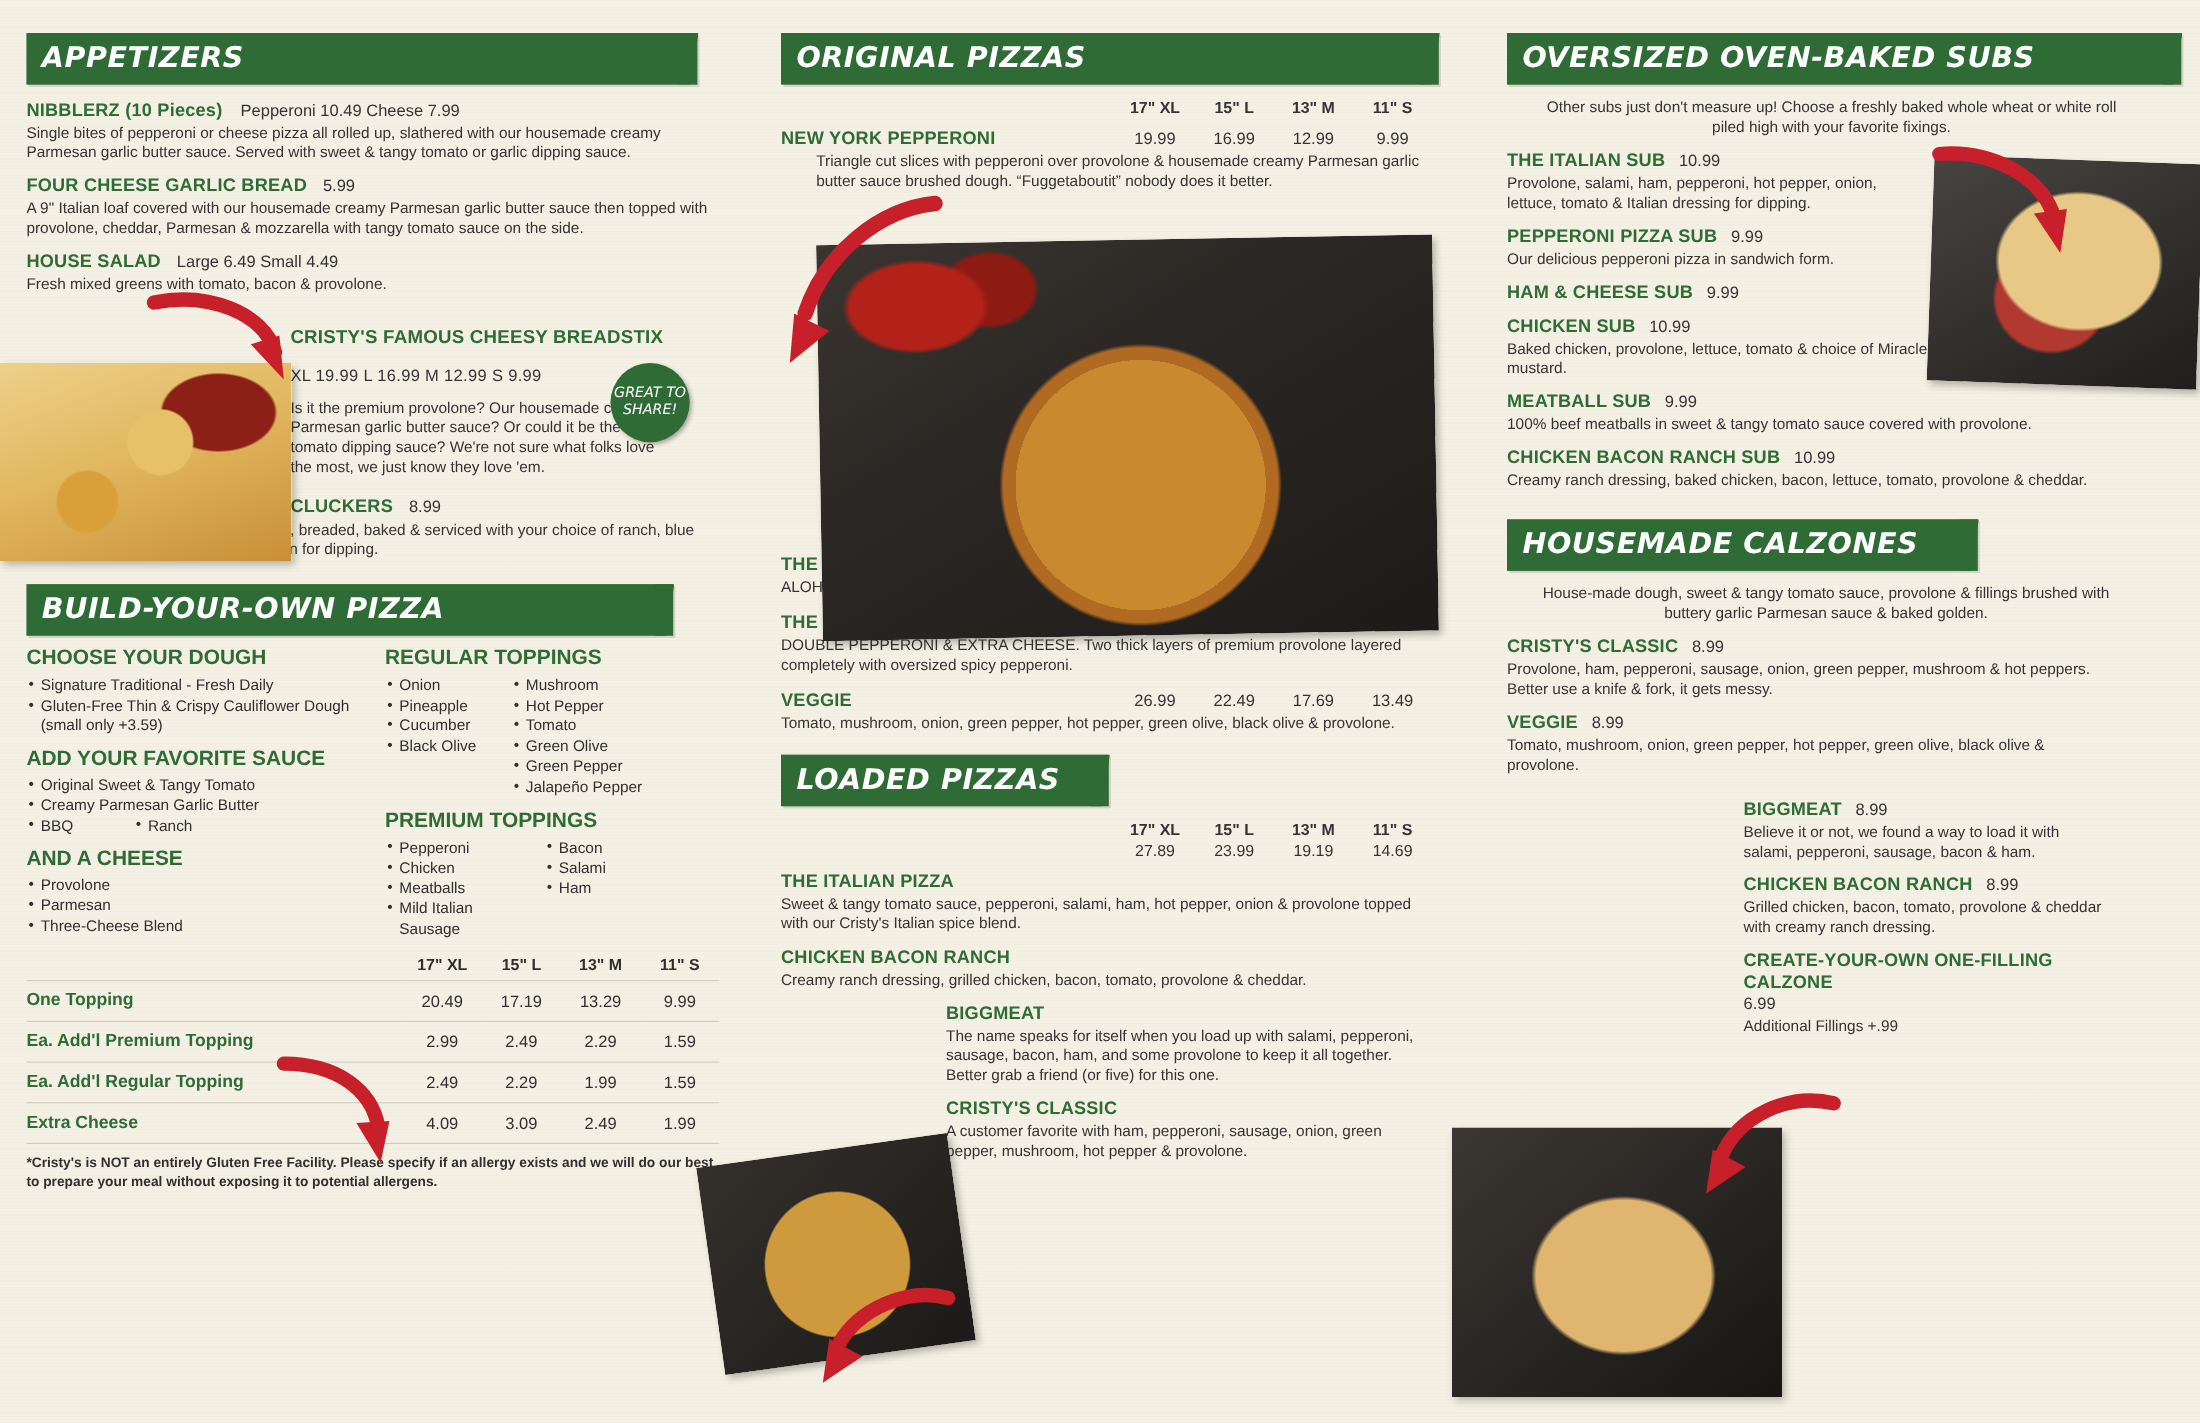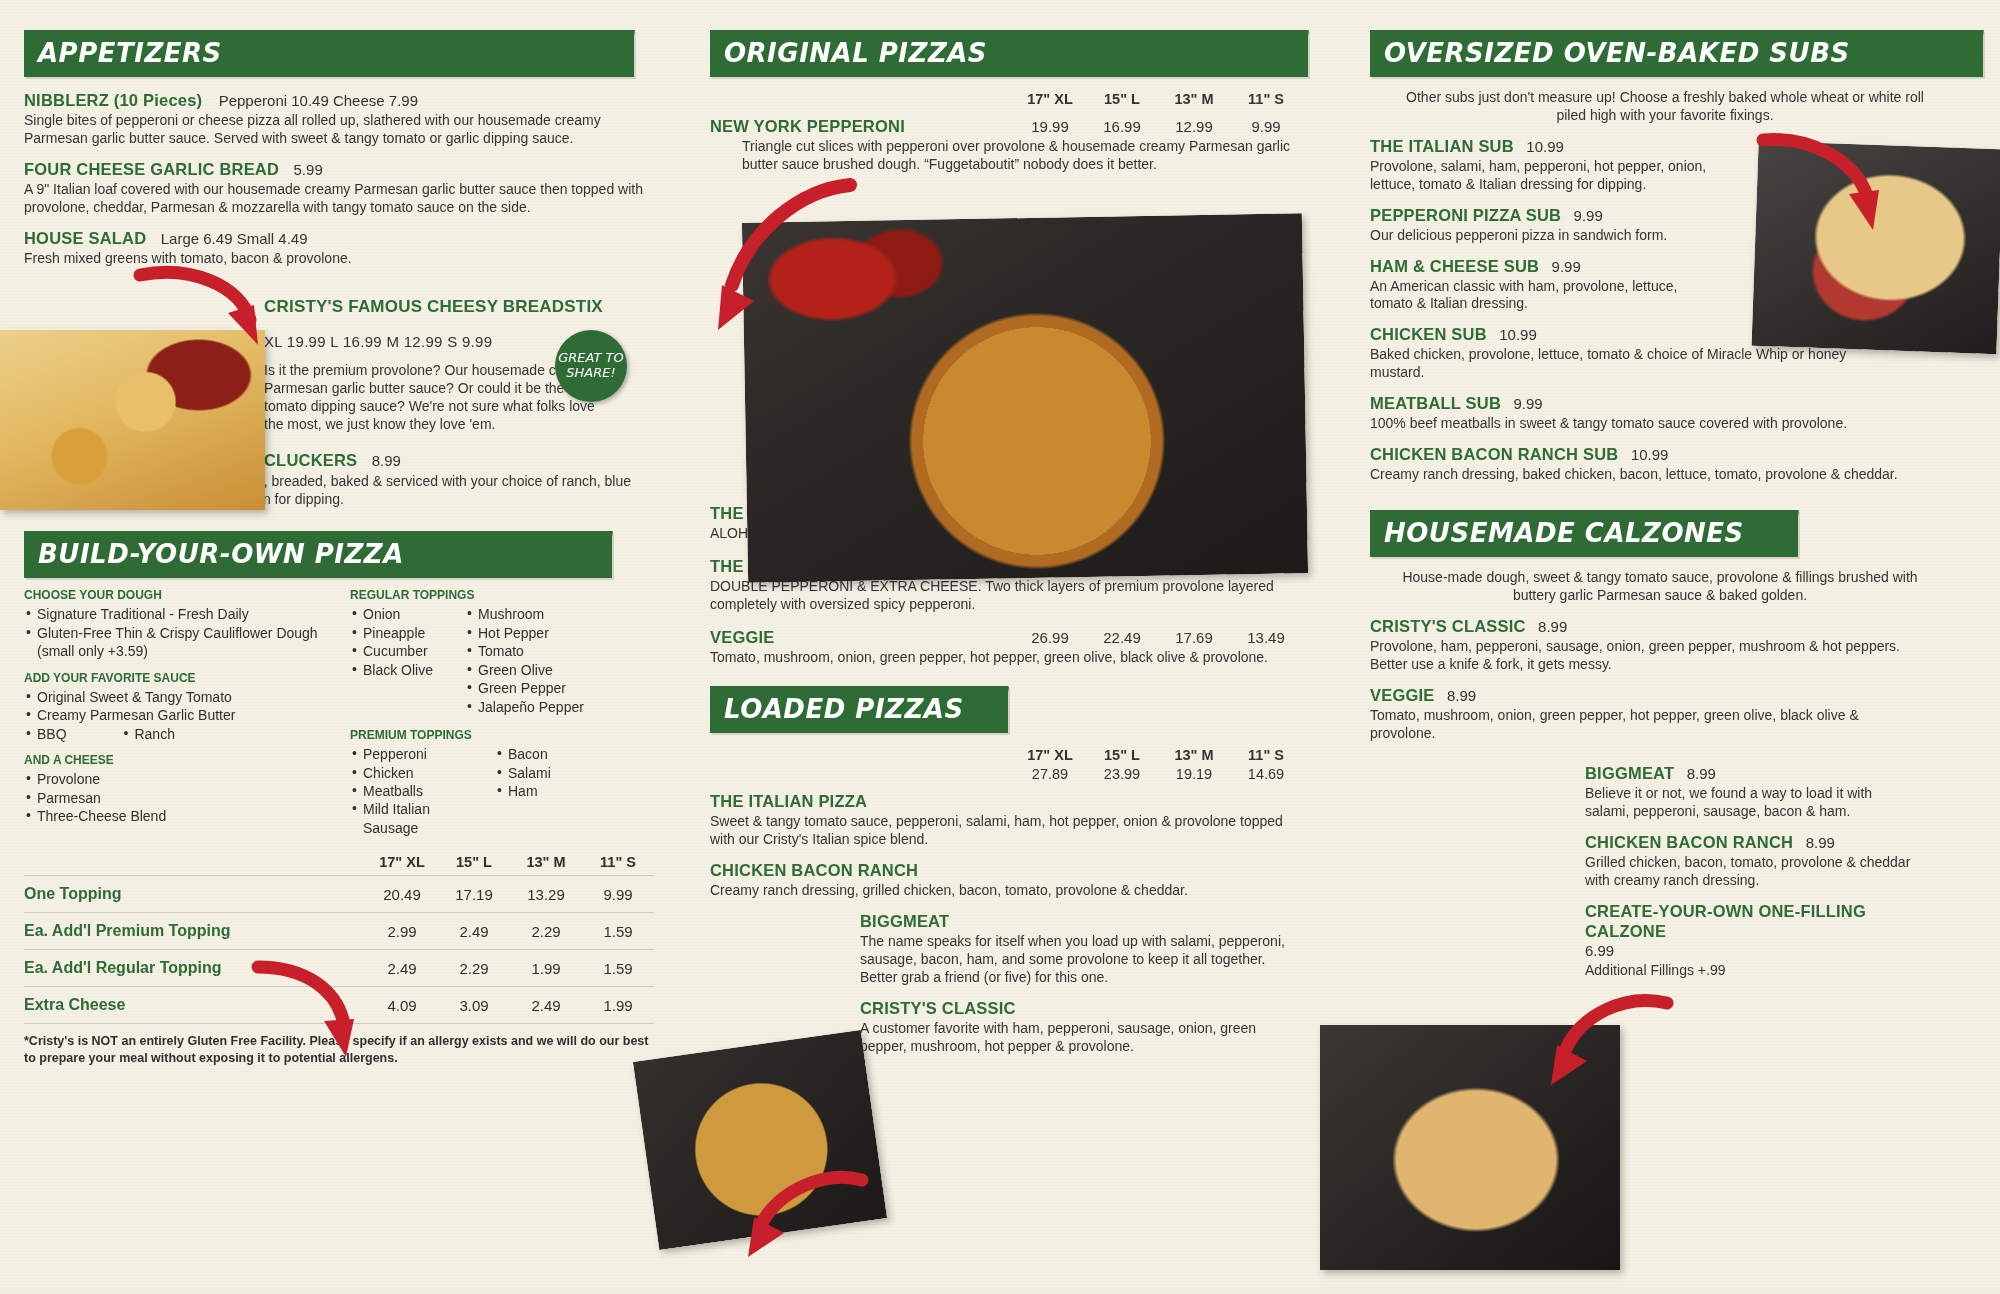--- a/index.html
+++ b/index.html
@@ -55,21 +55,21 @@
   
   .sizehdr{display:flex;justify-content:flex-end;gap:0;font-weight:bold;font-size:14.5px;color:#333;}
   .sizehdr span{width:72px;text-align:center;}
 
   .prow{display:flex;align-items:flex-start;}
   .prow .nm{flex:1;}
   .prow .pr{width:72px;text-align:center;font-size:15px;color:#333;padding-top:1px;}
 
   
   .byo-cols{display:flex;gap:26px;margin-top:10px;}
-  .byo-h{color:#2e6b35;font-weight:bold;font-size:12px;margin-bottom:3px;}
+  .byo-h{color:#2e6b35;font-weight:bold;font-size:19px;margin-bottom:3px;}
   .byo ul{margin:0 0 0 0;padding:0;list-style:none;}
   .byo li{font-size:14px;line-height:1.32;position:relative;padding-left:13px;}
   .byo li::before{content:"•";position:absolute;left:2px;top:-1px;}
   .twocol{display:flex;gap:10px;}
   .twocol ul{min-width:105px;}
 
   table.ptable{width:100%;border-collapse:collapse;margin-top:12px;font-size:15px;}
   table.ptable th{font-weight:bold;font-size:14.5px;text-align:center;padding:5px 0;}
   table.ptable th.lbl{text-align:left;}
   table.ptable td{padding:9px 0;border-top:1px solid #cfcabb;}
@@ -348,21 +348,20 @@
         <div class="desc">Provolone, salami, ham, pepperoni, hot pepper, onion, lettuce, tomato &amp; Italian dressing for dipping.</div>
       </div>
       <div class="item">
         <span class="itemname">PEPPERONI PIZZA SUB</span>
         <span class="price" style="margin-left:8px;">9.99</span>
         <div class="desc">Our delicious pepperoni pizza in sandwich form.</div>
       </div>
       <div class="item">
         <span class="itemname">HAM &amp; CHEESE SUB</span>
         <span class="price" style="margin-left:8px;">9.99</span>
-        <div class="desc">An American classic with ham, provolone, lettuce, tomato &amp; Italian dressing.</div>
       </div>
     </div>
 
     <div style="width:530px;">
       <div class="item">
         <span class="itemname">CHICKEN SUB</span>
         <span class="price" style="margin-left:8px;">10.99</span>
         <div class="desc">Baked chicken, provolone, lettuce, tomato &amp; choice of Miracle Whip or honey mustard.</div>
       </div>
       <div class="item">

